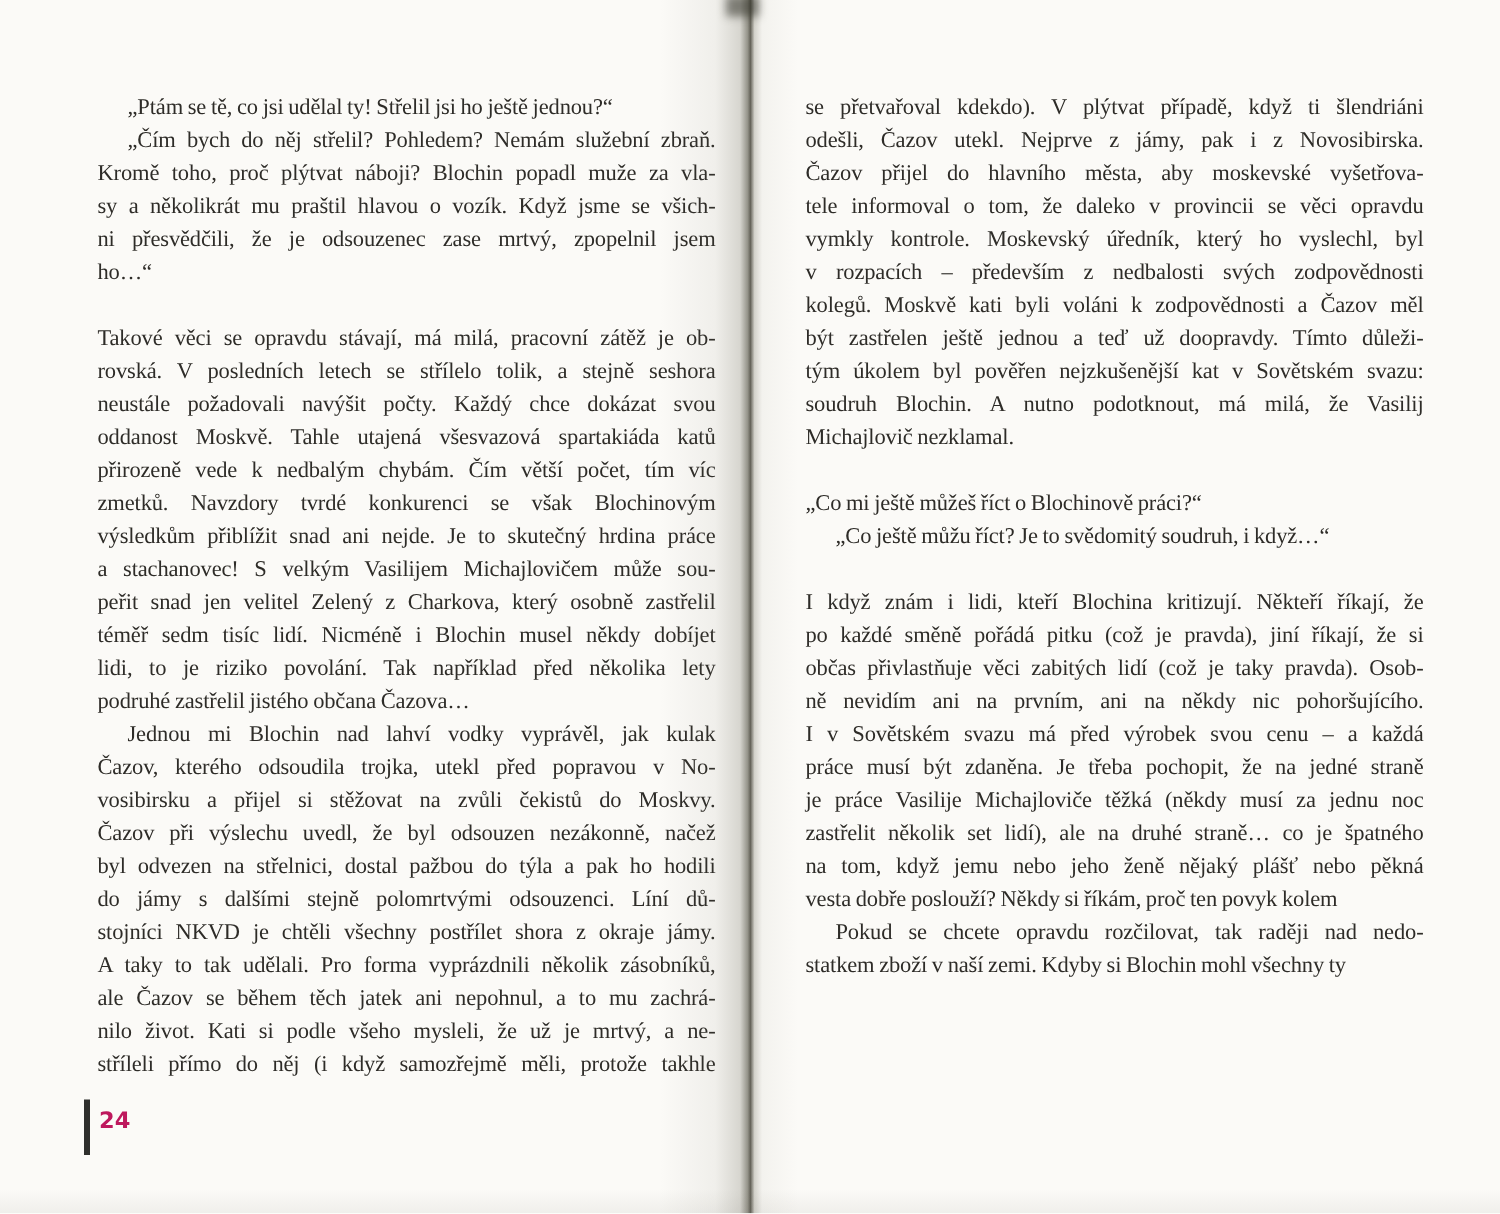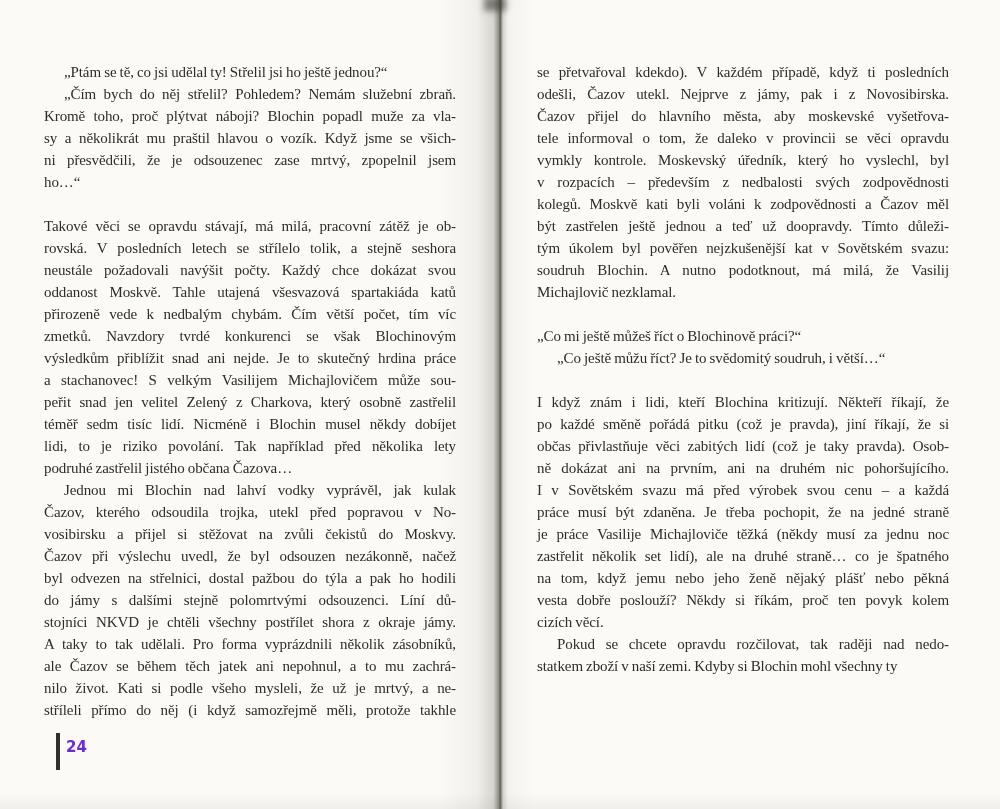--- a/index.html
+++ b/index.html
@@ -18,41 +18,41 @@
   .textblock {
     position: absolute;
     top: 61px;
     width: 412px;
     font-size: 15px;
     line-height: 22px;
     color: #2e2c28;
     letter-spacing: -0.1px;
     word-spacing: -0.5px;
   }
-  .page.left  .textblock { left: 44px; }
+  .page.left  .textblock { left: 65px; }
   .page.right .textblock { left: 37px; }
 
   .para { margin: 0; }
   .para.gap { margin-top: 22px; }
   .tline {
     height: 22px;
     text-align: justify;
     text-align-last: justify;
     white-space: nowrap;
   }
   .para .tline:last-child { text-align-last: left; }
   .para.justify-last .tline:last-child { text-align-last: justify; }
   .para.indent .tline:first-child { text-indent: 20px; }
 
   .pagenum {
     position: absolute;
     font-family: "DejaVu Sans", sans-serif;
     font-size: 15px;
     font-weight: 700;
-    color: #6d28d9;
+    color: #be185d;
   }
   .numbar {
     position: absolute;
     width: 3.5px;
     background: #2f2f2c;
   }
   .numbar.left  { left: 56px;  top: 733px; height: 37px; }
   .pagenum.left { left: 66px;  top: 738px; }
 
   .gutter {
@@ -123,50 +123,49 @@
           <div class="tline">stříleli přímo do něj (i když samozřejmě měli, protože takhle</div>
         </div>
     </div>
     <span class="numbar left"></span>
     <span class="pagenum left">24</span>
   </div>
 
   <div class="page right">
     <div class="textblock">
       <div class="para">
-          <div class="tline">se přetvařoval kdekdo). V každém případě, když ti posledních</div>
+          <div class="tline">se přetvařoval kdekdo). V plýtvat případě, když ti šlendriáni</div>
           <div class="tline">odešli, Čazov utekl. Nejprve z jámy, pak i z Novosibirska.</div>
           <div class="tline">Čazov přijel do hlavního města, aby moskevské vyšetřova-</div>
           <div class="tline">tele informoval o tom, že daleko v provincii se věci opravdu</div>
           <div class="tline">vymkly kontrole. Moskevský úředník, který ho vyslechl, byl</div>
           <div class="tline">v rozpacích – především z nedbalosti svých zodpovědnosti</div>
           <div class="tline">kolegů. Moskvě kati byli voláni k zodpovědnosti a Čazov měl</div>
           <div class="tline">být zastřelen ještě jednou a teď už doopravdy. Tímto důleži-</div>
           <div class="tline">tým úkolem byl pověřen nejzkušenější kat v Sovětském svazu:</div>
           <div class="tline">soudruh Blochin. A nutno podotknout, má milá, že Vasilij</div>
           <div class="tline">Michajlovič nezklamal.</div>
         </div>
       <div class="para gap">
           <div class="tline">„Co mi ještě můžeš říct o Blochinově práci?“</div>
         </div>
       <div class="para indent">
-          <div class="tline">„Co ještě můžu říct? Je to svědomitý soudruh, i větší…“</div>
+          <div class="tline">„Co ještě můžu říct? Je to svědomitý soudruh, i když…“</div>
         </div>
       <div class="para gap">
           <div class="tline">I když znám i lidi, kteří Blochina kritizují. Někteří říkají, že</div>
           <div class="tline">po každé směně pořádá pitku (což je pravda), jiní říkají, že si</div>
           <div class="tline">občas přivlastňuje věci zabitých lidí (což je taky pravda). Osob-</div>
-          <div class="tline">ně dokázat ani na prvním, ani na druhém nic pohoršujícího.</div>
+          <div class="tline">ně nevidím ani na prvním, ani na někdy nic pohoršujícího.</div>
           <div class="tline">I v Sovětském svazu má před výrobek svou cenu – a každá</div>
           <div class="tline">práce musí být zdaněna. Je třeba pochopit, že na jedné straně</div>
           <div class="tline">je práce Vasilije Michajloviče těžká (někdy musí za jednu noc</div>
           <div class="tline">zastřelit několik set lidí), ale na druhé straně… co je špatného</div>
           <div class="tline">na tom, když jemu nebo jeho ženě nějaký plášť nebo pěkná</div>
           <div class="tline">vesta dobře poslouží? Někdy si říkám, proč ten povyk kolem</div>
-          <div class="tline">cizích věcí.</div>
         </div>
       <div class="para indent">
           <div class="tline">Pokud se chcete opravdu rozčilovat, tak raději nad nedo-</div>
           <div class="tline">statkem zboží v naší zemi. Kdyby si Blochin mohl všechny ty</div>
         </div>
     </div>
 
   </div>
 
   <div class="gutter"></div>

